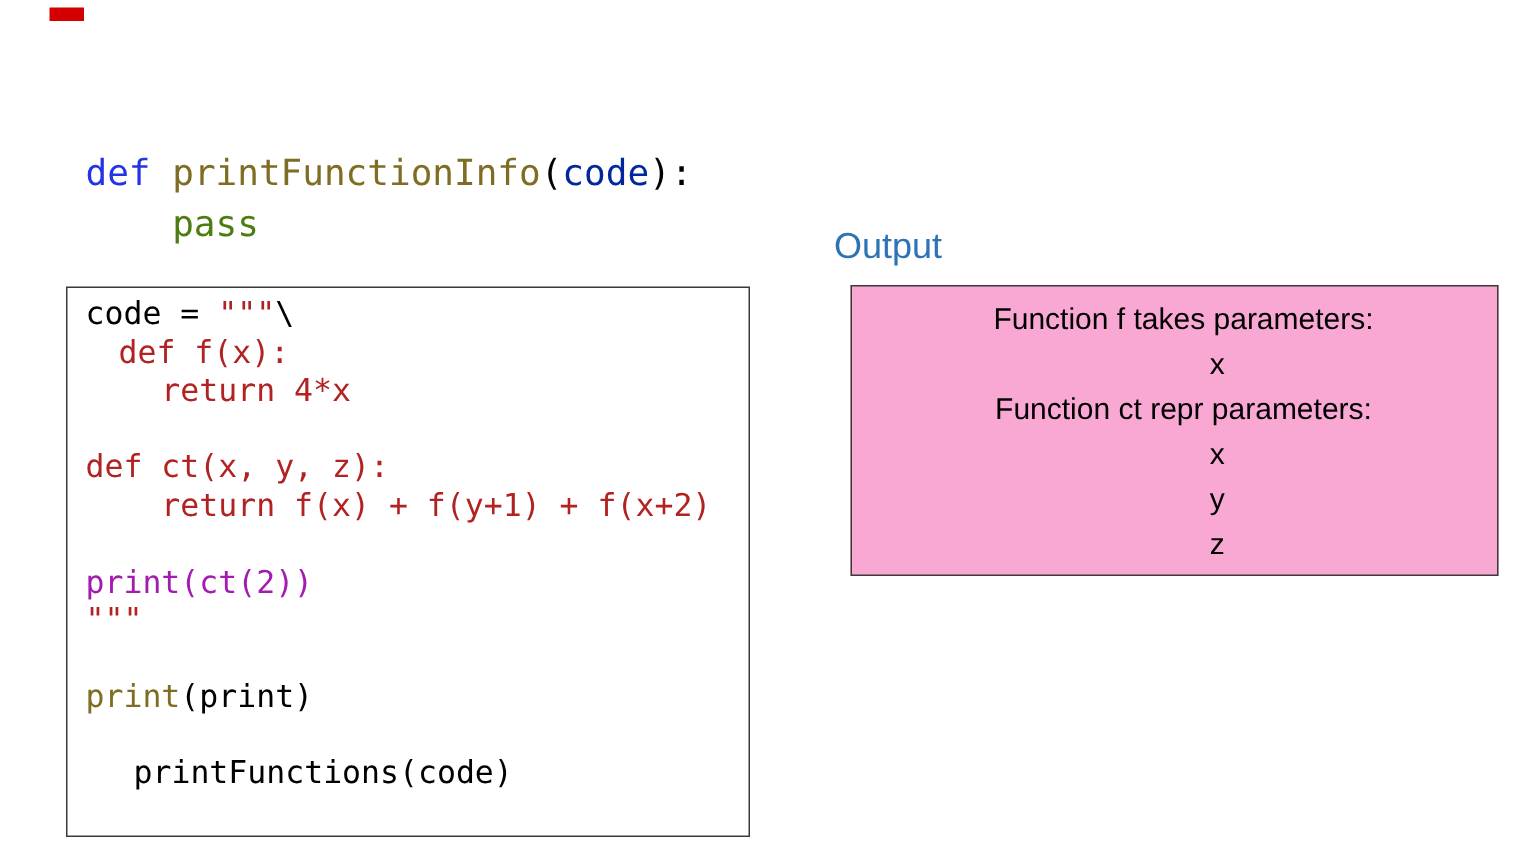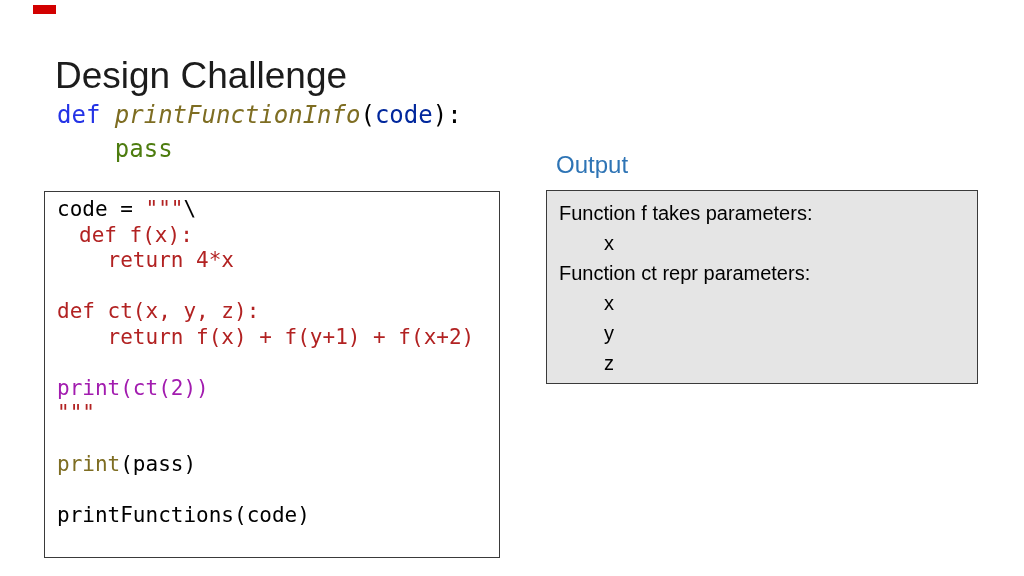--- a/index.html
+++ b/index.html
@@ -31,56 +31,56 @@
     border:1px solid var(--border,#3a3a3a);
     padding:5px 0 0 12px;
     font-size:21px; line-height:25.5px;
     background:#ffffff;
   }
   .output-label {
     position:absolute; left:556px; top:151px;
     font-size:24px; color:var(--outlabel,#2e74b5); white-space:nowrap;
   }
   .outputbox {
-    position:absolute; left:546px; top:190px;
+    position:absolute; left:567px; top:190px;
     width:418px; height:185px;
     border:1px solid var(--border,#3a3a3a);
     padding:7px 0 0 12px;
     font-size:20px; line-height:30px; color:#000000;
-    background:#e5e5e5;
+    background:#f9a8d4;
+    text-align:center;
   }
   .outputbox .oline { white-space:pre; }
 </style>
 </head>
 <body>
 
 <div class="slide" style="--bg: #FFFFFF; --titlec: #1C1C1C; --marker: #D20000; --border: #3A3A3A; --outlabel: #2E74B5;">
   <div class="marker"></div>
 
-  <h1 class="title">Design Challenge</h1>
 
   <div class="snippet mono" id="snippet">
-      <div class="cline"><span style="color: rgb(36, 51, 230);">def</span><span style="color: rgb(0, 0, 0);"> </span><span style="color: rgb(126, 109, 34); font-style: italic;">printFunctionInfo</span><span style="color: rgb(0, 0, 0);">(</span><span style="color: rgb(0, 39, 156);">code</span><span style="color: rgb(0, 0, 0);">):</span></div>
+      <div class="cline"><span style="color: rgb(36, 51, 230);">def</span><span style="color: rgb(0, 0, 0);"> </span><span style="color: rgb(126, 109, 34);">printFunctionInfo</span><span style="color: rgb(0, 0, 0);">(</span><span style="color: rgb(0, 39, 156);">code</span><span style="color: rgb(0, 0, 0);">):</span></div>
       <div class="cline"><span style="color: rgb(0, 0, 0);">    </span><span style="color: #4d7c0f;">pass</span></div>
     </div>
 
   <div class="codebox mono" id="codebox">
       <div class="cline"><span style="color: rgb(0, 0, 0);">code = </span><span style="color: rgb(178, 34, 34);">"""</span><span style="color: rgb(0, 0, 0);">\</span></div>
       <div class="cline"><span style="color: rgb(178, 34, 34); margin-left: 22px;">def f(x):</span></div>
       <div class="cline"><span style="color: rgb(178, 34, 34);">    return 4*x</span></div>
       <div class="cline">&nbsp;</div>
       <div class="cline"><span style="color: rgb(178, 34, 34);">def ct(x, y, z):</span></div>
       <div class="cline"><span style="color: rgb(178, 34, 34);">    return f(x) + f(y+1) + f(x+2)</span></div>
       <div class="cline">&nbsp;</div>
       <div class="cline"><span style="color: #a21caf;">print(ct(2))</span></div>
       <div class="cline"><span style="color: rgb(178, 34, 34);">"""</span></div>
       <div class="cline">&nbsp;</div>
-      <div class="cline"><span style="color: rgb(126, 109, 34);">print</span><span style="color: rgb(0, 0, 0);">(pass)</span></div>
+      <div class="cline"><span style="color: rgb(126, 109, 34);">print</span><span style="color: rgb(0, 0, 0);">(print)</span></div>
       <div class="cline">&nbsp;</div>
-      <div class="cline"><span style="color: rgb(0, 0, 0);">printFunctions(code)</span></div>
+      <div class="cline"><span style="color: rgb(0, 0, 0); margin-left: 32px;">printFunctions(code)</span></div>
     </div>
 
   <div class="output-label">Output</div>
 
   <div class="outputbox" id="outputbox">
       <div class="oline" style="padding-left: 0px;">Function f takes parameters:</div>
       <div class="oline" style="padding-left: 45px;">x</div>
       <div class="oline" style="padding-left: 0px;">Function ct repr parameters:</div>
       <div class="oline" style="padding-left: 45px;">x</div>
       <div class="oline" style="padding-left: 45px;">y</div>

